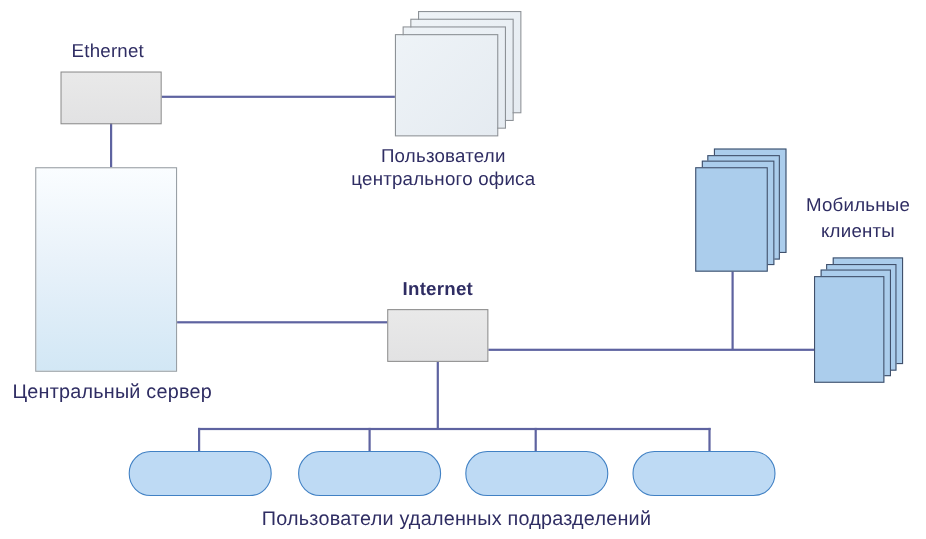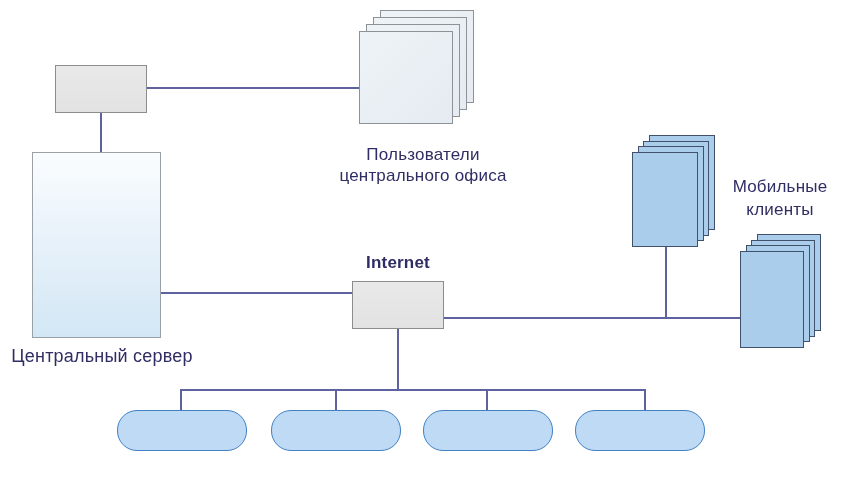--- a/index.html
+++ b/index.html
@@ -94,32 +94,33 @@
   <div class="line h" style="left:161px; top:292px; width:191px;"></div>
   <div class="line h" style="left:444px; top:317px; width:296px;"></div>
   <div class="line v" style="left:665px; top:246px; height:72px;"></div>
   <div class="line v" style="left:397px; top:329px; height:61px;"></div>
   <div class="line h" style="left:180px; top:389px; width:466px;"></div>
   <div class="line v" style="left:180px; top:389px; height:22px;"></div>
   <div class="line v" style="left:335px; top:389px; height:22px;"></div>
   <div class="line v" style="left:486px; top:389px; height:22px;"></div>
   <div class="line v" style="left:644px; top:389px; height:22px;"></div>
 
+  <div class="lbl" style="left:40px; top:36px; width:116px;">Ethernet</div>
   <div class="graybox" style="left:55px; top:65px; width:92px; height:48px;"></div>
 
   <div class="server"></div>
   <div class="lbl big" style="left:-18px; top:346px; width:240px;">Центральный сервер</div>
 
   <div class="stack office-stack" style="left:359px; top:10px; width:115px; height:114px;">
     <div class="layer"></div>
     <div class="layer"></div>
     <div class="layer"></div>
     <div class="layer"></div>
   </div>
-  <div class="lbl" style="left:313px; top:144px; width:180px;margin-left:20px;">Пользователи центрального офиса</div>
+  <div class="lbl" style="left:313px; top:131px; width:180px;">Пользователи центрального офиса</div>
 
   <div class="lbl" style="left:348px; top:252px; width:100px;font-weight:bold;">Internet</div>
   <div class="graybox" style="left:352px; top:281px; width:92px; height:48px;"></div>
 
   <div class="stack mobile-stack mobile-1" style="left:632px; top:135px; width:83px; height:112px;">
     <div class="layer"></div>
     <div class="layer"></div>
     <div class="layer"></div>
     <div class="layer"></div>
   </div>
@@ -128,14 +129,15 @@
     <div class="layer"></div>
     <div class="layer"></div>
     <div class="layer"></div>
   </div>
   <div class="lbl" style="left:715px; top:175px; width:130px; line-height:23px;">Мобильные клиенты</div>
 
   <div class="pill" style="left:117px;"></div>
   <div class="pill" style="left:271px;"></div>
   <div class="pill" style="left:423px;"></div>
   <div class="pill" style="left:575px;"></div>
+  <div class="lbl big" style="left:165px; top:461px; width:500px;">Пользователи удаленных подразделений</div>
 
 </div>
 
 </body></html>

